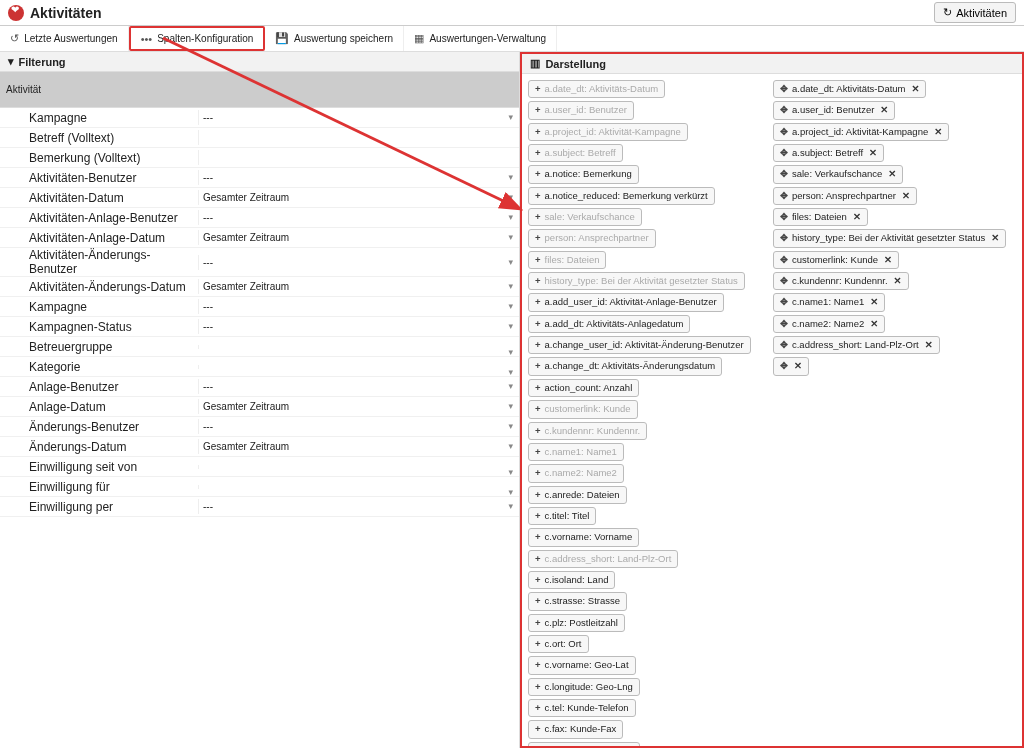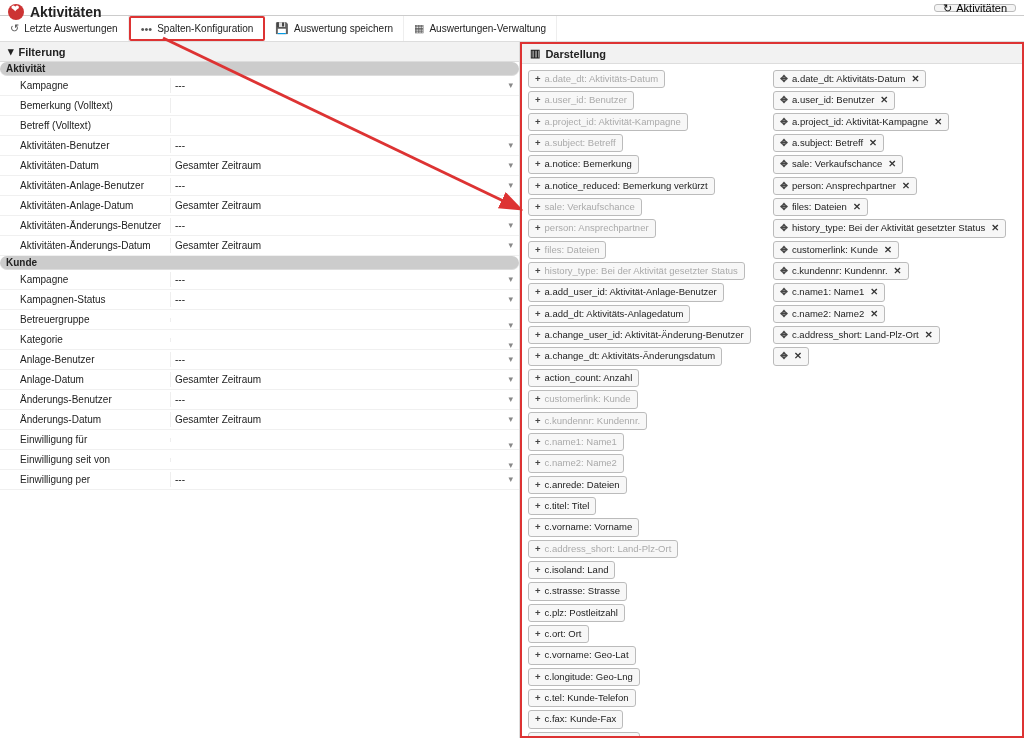--- a/index.html
+++ b/index.html
@@ -1,37 +1,37 @@
 <!DOCTYPE html>
 <html><head>
 <meta charset="utf-8">
 <style>
   * { box-sizing: border-box; margin: 0; padding: 0; }
   body { font-family: Arial, Helvetica, sans-serif; font-size: 11px; color: #222; background: #fff; width: 1024px; height: 748px; overflow: hidden; position: relative; }
   
-  .header { display: flex; padding: 4px 8px; border-bottom: 1px solid #ccc; height: 16px; }
+  .header { display: flex; align-items: center; padding: 4px 8px; border-bottom: 1px solid #ccc; height: 26px; }
   .logo { width: 16px; height: 16px; background: #c33; border-radius: 50%; margin-right: 6px; position: relative; }
   .logo::after { content: "❤"; color: #fff; font-size: 10px; position: absolute; top: -1px; left: 3px; }
   .title { font-size: 14px; font-weight: bold; flex: 1; }
   .btn-refresh { border: 1px solid #bbb; background: #f4f4f4; border-radius: 3px; padding: 3px 8px; font-size: 11px; cursor: pointer; display: flex; align-items: center; gap: 4px; }
   
   .toolbar { display: flex; align-items: stretch; height: 26px; border-bottom: 1px solid #ddd; }
   .tb-item { display: flex; align-items: center; gap: 5px; padding: 0 10px; font-size: 10px; border-right: 1px solid #eee; cursor: pointer; }
   .tb-item.hl { border: 2px solid #d33; border-radius: 2px; }
   .tb-icon { font-size: 11px; color: #555; }
   
   .main { display: flex; height: calc(100% - 52px); }
   .left { width: 520px; overflow-y: auto; border-right: 1px solid #ddd; }
   .right { flex: 1; border: 2px solid #d33; position: relative; overflow-y: auto; }
   
   .grp-header { background: #f2f2f2; font-weight: bold; font-size: 11px; padding: 3px 8px; border-bottom: 1px solid #ddd; display: flex; align-items: center; gap: 5px; }
-  .grp-sub { background: #ccc; font-size: 10px; font-weight: bold; padding: 1px 6px; border-radius: 7px; }
+  .grp-sub { background: #ccc; font-size: 10px; font-weight: normal; padding: 12px 6px; }
   
   .row { display: flex; align-items: center; border-bottom: 1px solid #f0f0f0; min-height: 20px; }
-  .row-label { width: 170px; font-size: 10px; padding-left: 20px; }
+  .row-label { width: 170px; font-size: 12px; padding-left: 1px; margin-left: 28px; }
   .row-field { flex: 1; display: flex; align-items: center; border-left: 1px solid #eee; }
   .sel { flex: 1; border: none; font-size: 10px; padding: 2px 4px; background: transparent; position: relative; }
   .sel-wrap { flex: 1; position: relative; display: flex; }
   .sel-wrap::after { content: "▾"; position: absolute; right: 6px; top: 2px; font-size: 9px; color: #888; pointer-events: none; }
   .inp { flex: 1; border: none; font-size: 10px; padding: 2px 4px; }
   
   .right-inner { padding: 6px; display: flex; gap: 10px; }
   .col { display: flex; flex-direction: column; gap: 3px; }
   .col1 { flex: 0 0 235px; }
   .col2 { flex: 1; }
@@ -84,32 +84,32 @@
         <div class="grp-header grp-sub">Aktivität</div>
         <div class="row">
           <div class="row-label">Kampagne</div>
           <div class="row-field">
             <div class="sel-wrap">
               <div class="sel">---</div>
             </div>
           </div>
         </div>
         <div class="row">
+          <div class="row-label">Betreff (Volltext)</div>
+          <div class="row-field">
+            <input class="inp" style="">
+          </div>
+        </div>
+        <div class="row">
           <div class="row-label">Bemerkung (Volltext)</div>
           <div class="row-field">
             <input class="inp" style="">
           </div>
         </div>
         <div class="row">
-          <div class="row-label">Betreff (Volltext)</div>
-          <div class="row-field">
-            <input class="inp" style="">
-          </div>
-        </div>
-        <div class="row">
           <div class="row-label">Aktivitäten-Benutzer</div>
           <div class="row-field">
             <div class="sel-wrap">
               <div class="sel">---</div>
             </div>
           </div>
         </div>
         <div class="row">
           <div class="row-label">Aktivitäten-Datum</div>
           <div class="row-field">
@@ -143,21 +143,20 @@
           </div>
         </div>
         <div class="row">
           <div class="row-label">Aktivitäten-Änderungs-Datum</div>
           <div class="row-field">
             <div class="sel-wrap">
               <div class="sel">Gesamter Zeitraum</div>
             </div>
           </div>
         </div>
-        <div class="grp-header grp-sub">Kunde</div>
         <div class="row">
           <div class="row-label">Kampagne</div>
           <div class="row-field">
             <div class="sel-wrap">
               <div class="sel">---</div>
             </div>
           </div>
         </div>
         <div class="row">
           <div class="row-label">Kampagnen-Status</div>
@@ -209,29 +208,29 @@
         </div>
         <div class="row">
           <div class="row-label">Änderungs-Datum</div>
           <div class="row-field">
             <div class="sel-wrap">
               <div class="sel">Gesamter Zeitraum</div>
             </div>
           </div>
         </div>
         <div class="row">
+          <div class="row-label">Einwilligung seit von</div>
+          <div class="row-field">
+            <div class="sel-wrap">
+              <div class="sel"></div>
+            </div>
+          </div>
+        </div>
+        <div class="row">
           <div class="row-label">Einwilligung für</div>
-          <div class="row-field">
-            <div class="sel-wrap">
-              <div class="sel"></div>
-            </div>
-          </div>
-        </div>
-        <div class="row">
-          <div class="row-label">Einwilligung seit von</div>
           <div class="row-field">
             <div class="sel-wrap">
               <div class="sel"></div>
             </div>
           </div>
         </div>
         <div class="row">
           <div class="row-label">Einwilligung per</div>
           <div class="row-field">
             <div class="sel-wrap">

